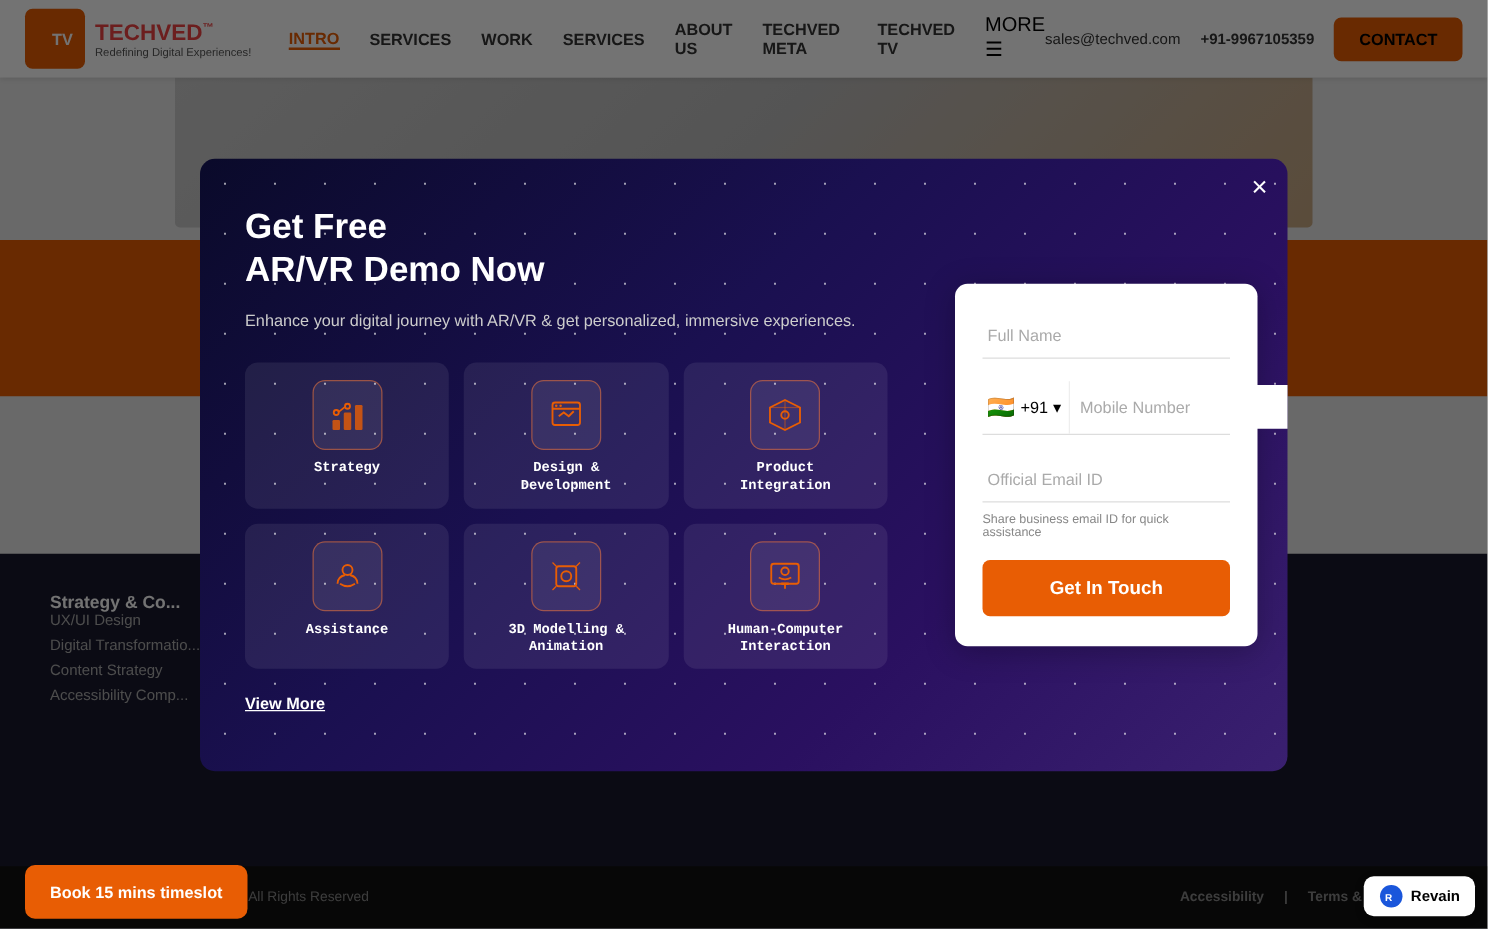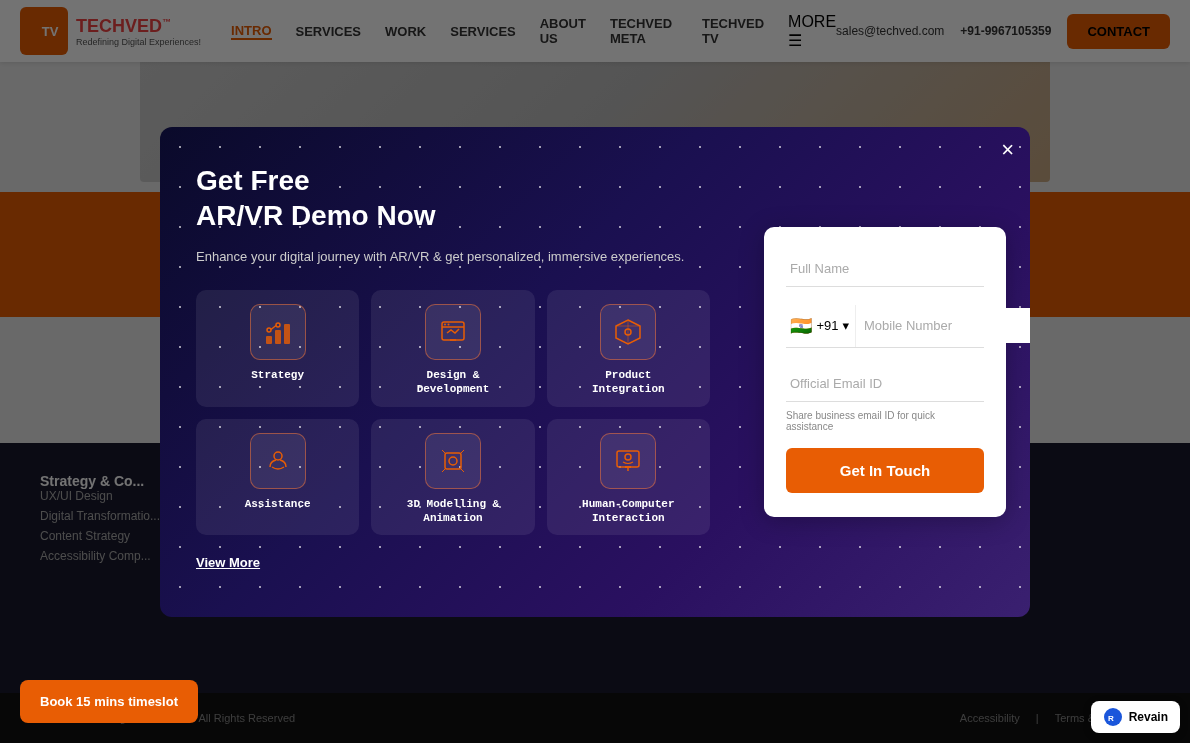--- a/index.html
+++ b/index.html
@@ -52,21 +52,21 @@
     }
     .footer-cols { display: flex; gap: 60px; }
     .footer-col h3 { color: #fff; font-size: 14px; font-weight: 700; }
     .footer-col a { display: block; color: #aaa; font-size: 12px; margin-bottom: 6px; text-decoration: none; }
     .footer-bottom {
       position: absolute; bottom: 0; left: 0; right: 0; height: 50px;
       background: #111; display: flex; align-items: center; justify-content: space-between;
       padding: 0 40px;
     }
     .footer-bottom span { color: #888; font-size: 11px; }
-    .footer-bottom-links { display: flex; gap: 16px; }
+    .footer-bottom-links { display: flex; gap: 16px; font-weight: bold; }
     .footer-bottom-links a { color: #888; font-size: 11px; text-decoration: none; }
 
     
     .modal-overlay {
       position: absolute; top: 0; left: 0; width: 100%; height: 100%;
       background: rgba(0,0,0,0.55); z-index: 100;
       display: flex; align-items: center; justify-content: center;
     }
     .modal {
       width: 870px; min-height: 490px;
@@ -154,21 +154,21 @@
     .phone-input::placeholder { color: #aaa; }
     .share-hint { font-size: 10px; color: #888; margin-bottom: 16px; margin-top: -10px; }
     .submit-btn {
       width: 100%; background: #e85d04; color: #fff;
       border: none; border-radius: 6px; padding: 14px;
       font-size: 15px; font-weight: 700; cursor: pointer;
     }
 
     
     .timeslot-btn {
-      position: absolute; bottom: 20px; left: 20px; z-index: 200;
+      position: absolute; bottom: 8px; left: 20px; z-index: 200;
       background: #e85d04; color: #fff; border: none; border-radius: 8px;
       padding: 14px 20px; font-size: 13px; font-weight: 700; cursor: pointer;
     }
 
     
     .revain-badge {
       position: absolute; bottom: 10px; right: 10px; z-index: 200;
       background: #fff; border-radius: 8px; padding: 6px 12px;
       display: flex; align-items: center; gap: 6px; font-size: 12px; font-weight: 600;
       box-shadow: 0 2px 8px rgba(0,0,0,0.2);

